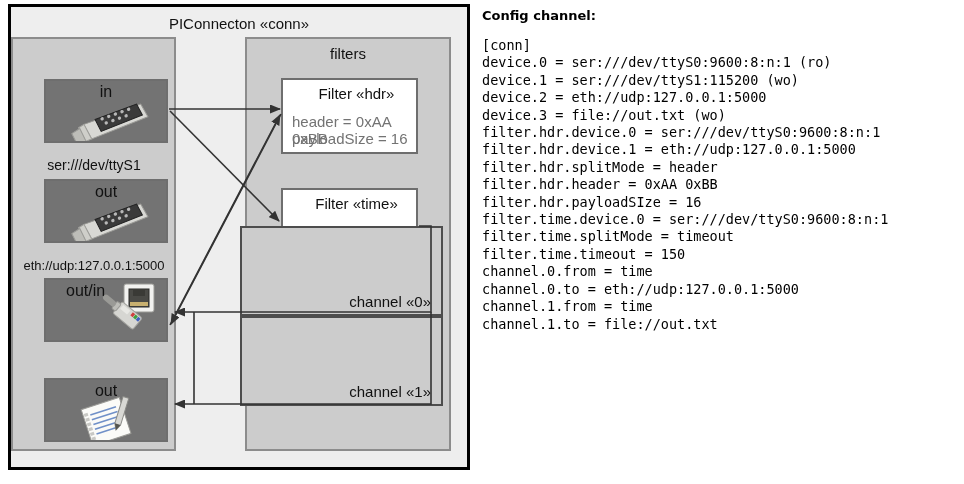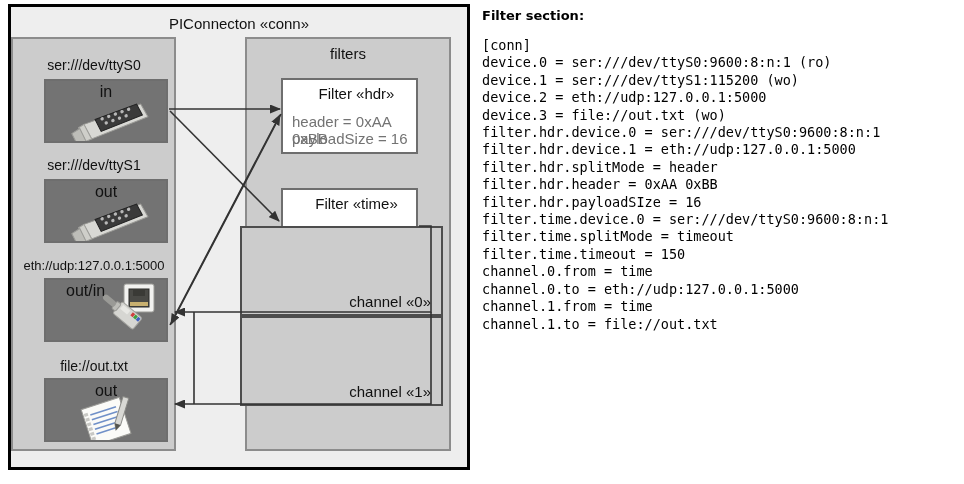--- a/index.html
+++ b/index.html
@@ -112,21 +112,20 @@
   <div class="outer-frame">
     <div class="diagram-title">PIConnecton «conn»</div>
   </div>
 
   <div class="panel panel-devices"></div>
 
   <div class="panel panel-filters">
     <div class="panel-title">filters</div>
   </div>
 
-  <div class="node-label" style="left:19px;top:57px;width:150px;">ser:///dev/ttyS0</div>
   <div class="node-box" style="left:44px;top:79px;width:124px;height:64px;">
     <div class="node-io">in</div>
     <svg class="icon-serial" style="left:24px;top:18px;" width="88" height="44" viewBox="0 0 88 44">
       <g transform="rotate(-14 44 22)">
         <path d="M14 18 L74 12 L78 26 L18 34 Z" fill="#d8d8d4" stroke="#9a9a96" stroke-width="1"></path>
         <path d="M26 16 L70 11 L73 23 L29 29 Z" fill="#3a3a3a" stroke="#222" stroke-width="1"></path>
         <g fill="#b8b8b8">
           <circle cx="33" cy="17" r="1.7"></circle>
             <circle cx="40" cy="16.3" r="1.7"></circle>
           <circle cx="47" cy="15.6" r="1.7"></circle>
@@ -180,21 +179,20 @@
         <rect x="13" y="24" width="9" height="5" fill="#e8e8e4"></rect>
         <rect x="25" y="23.5" width="3" height="4" fill="#d04040"></rect>
         <rect x="28.5" y="23.5" width="3" height="4" fill="#40a040"></rect>
         <rect x="32" y="23.5" width="3" height="4" fill="#4060c0"></rect>
         <rect x="6" y="25" width="5" height="9" rx="1.5" fill="#bdbdb8" stroke="#9a9a96" stroke-width="1"></rect>
         <rect x="-8" y="26.5" width="15" height="6" rx="3" fill="#9a9a96"></rect>
       </g>
     </svg>
   </div>
 
-  <div class="node-label" style="left:19px;top:358px;width:150px;">file://out.txt</div>
   <div class="node-box" style="left:44px;top:378px;width:124px;height:64px;">
     <div class="node-io">out</div>
     <svg class="icon-file" style="left:30px;top:16px;" width="76" height="48" viewBox="0 0 76 48">
       <g transform="rotate(-18 38 24)">
         <rect x="10" y="4" width="40" height="38" fill="#fbfbf8" stroke="#9a9a96" stroke-width="1"></rect>
         <g stroke="#7090c8" stroke-width="1.6">
           <line x1="17" y1="12" x2="44" y2="12"></line>
             <line x1="17" y1="17" x2="44" y2="17"></line>
           <line x1="17" y1="22" x2="44" y2="22"></line>
             <line x1="17" y1="27" x2="40" y2="27"></line>
@@ -257,21 +255,21 @@
     </g>
 
     <g stroke="#333333" stroke-width="1.6" fill="none">
       <path d="M431 312 L431 404 L175 404" marker-end="url(#ah)"></path>
     </g>
 
     <line x1="194" y1="312" x2="194" y2="404" stroke="#333333" stroke-width="1.6"></line>
   </svg>
 
   <div class="config-wrap">
-    <div class="config-heading">Filter section:</div>
+    <div class="config-heading">Config channel:</div>
     <div class="config-body">[conn]
 device.0 = ser:///dev/ttyS0:9600:8:n:1 (ro)
 device.1 = ser:///dev/ttyS1:115200 (wo)
 device.2 = eth://udp:127.0.0.1:5000
 device.3 = file://out.txt (wo)
 filter.hdr.device.0 = ser:///dev/ttyS0:9600:8:n:1
 filter.hdr.device.1 = eth://udp:127.0.0.1:5000
 filter.hdr.splitMode = header
 filter.hdr.header = 0xAA 0xBB
 filter.hdr.payloadSIze = 16

